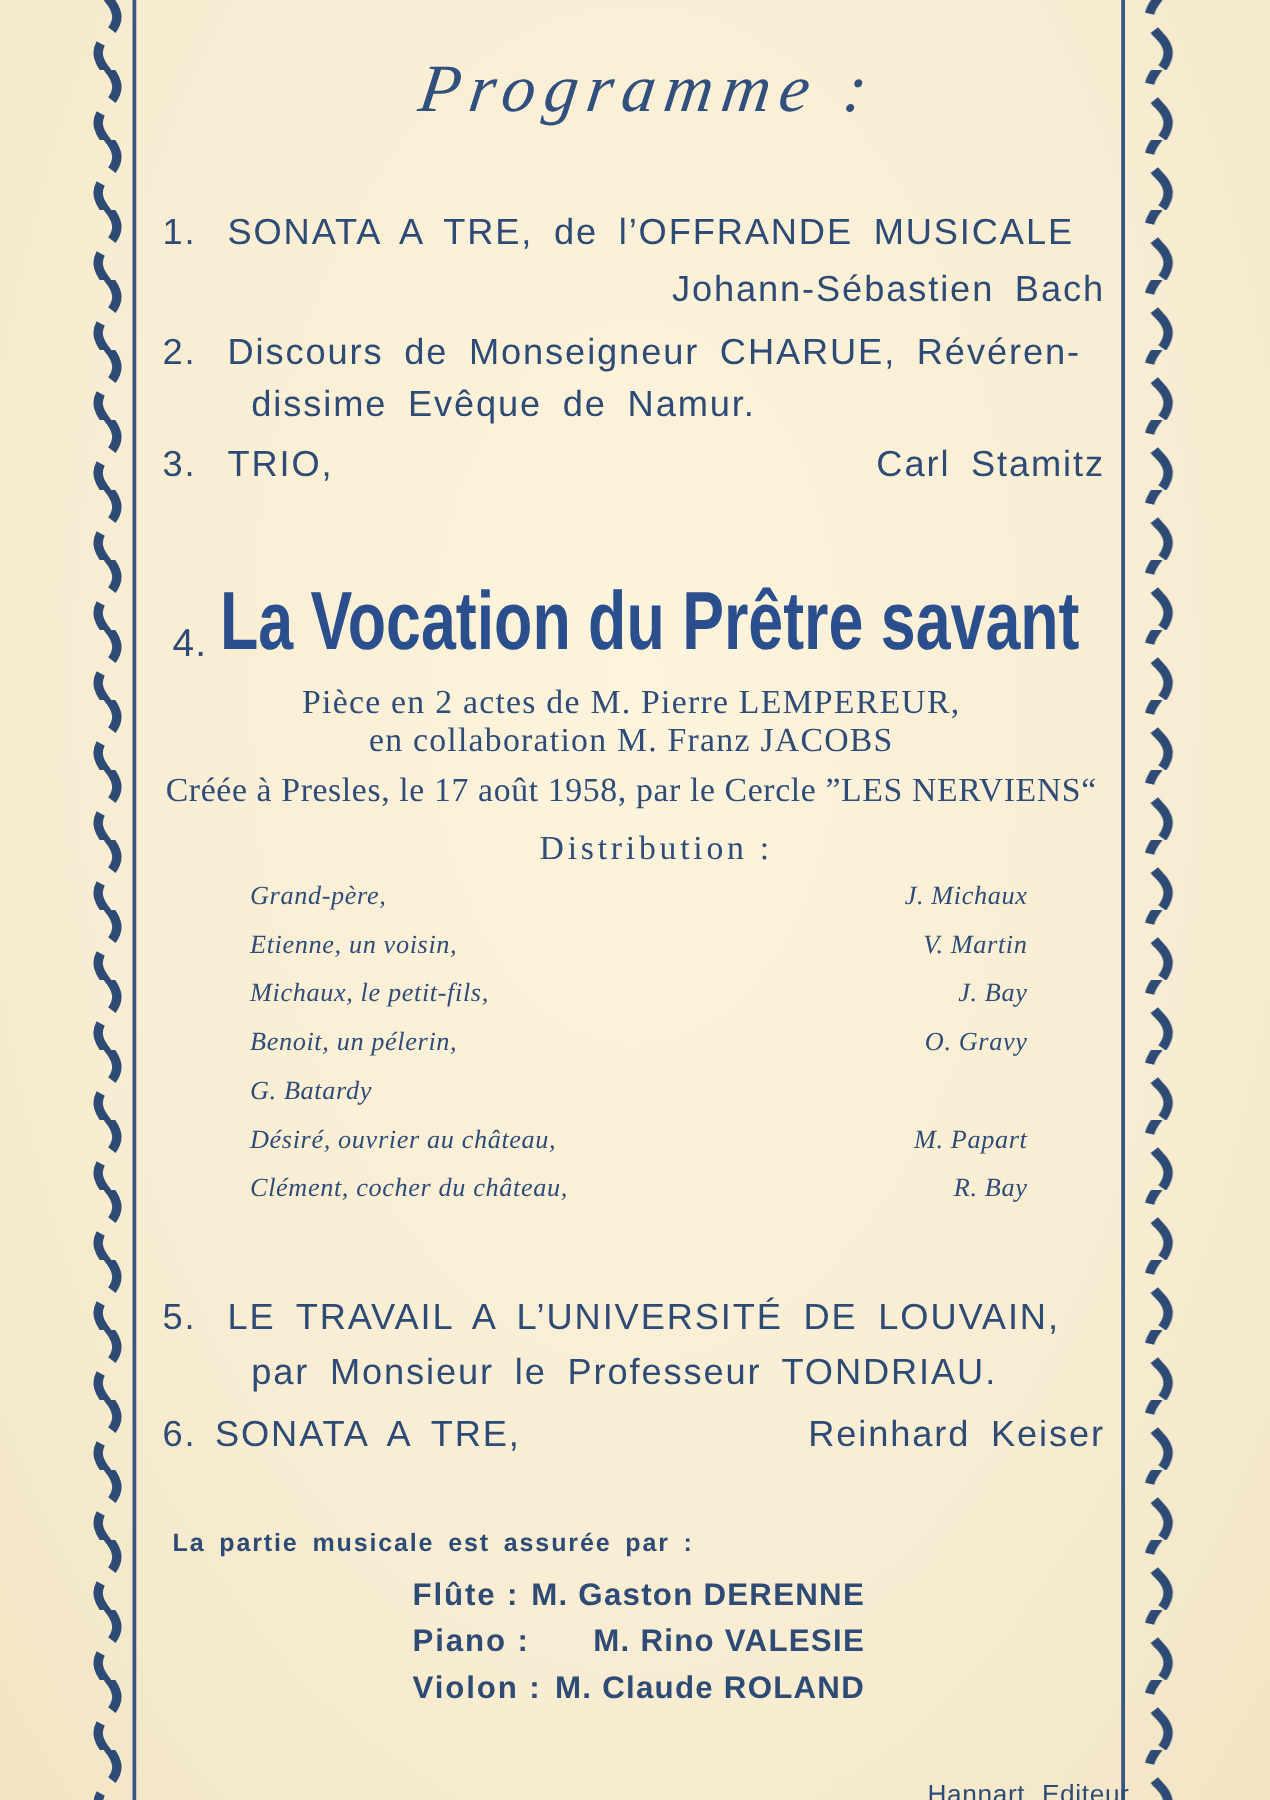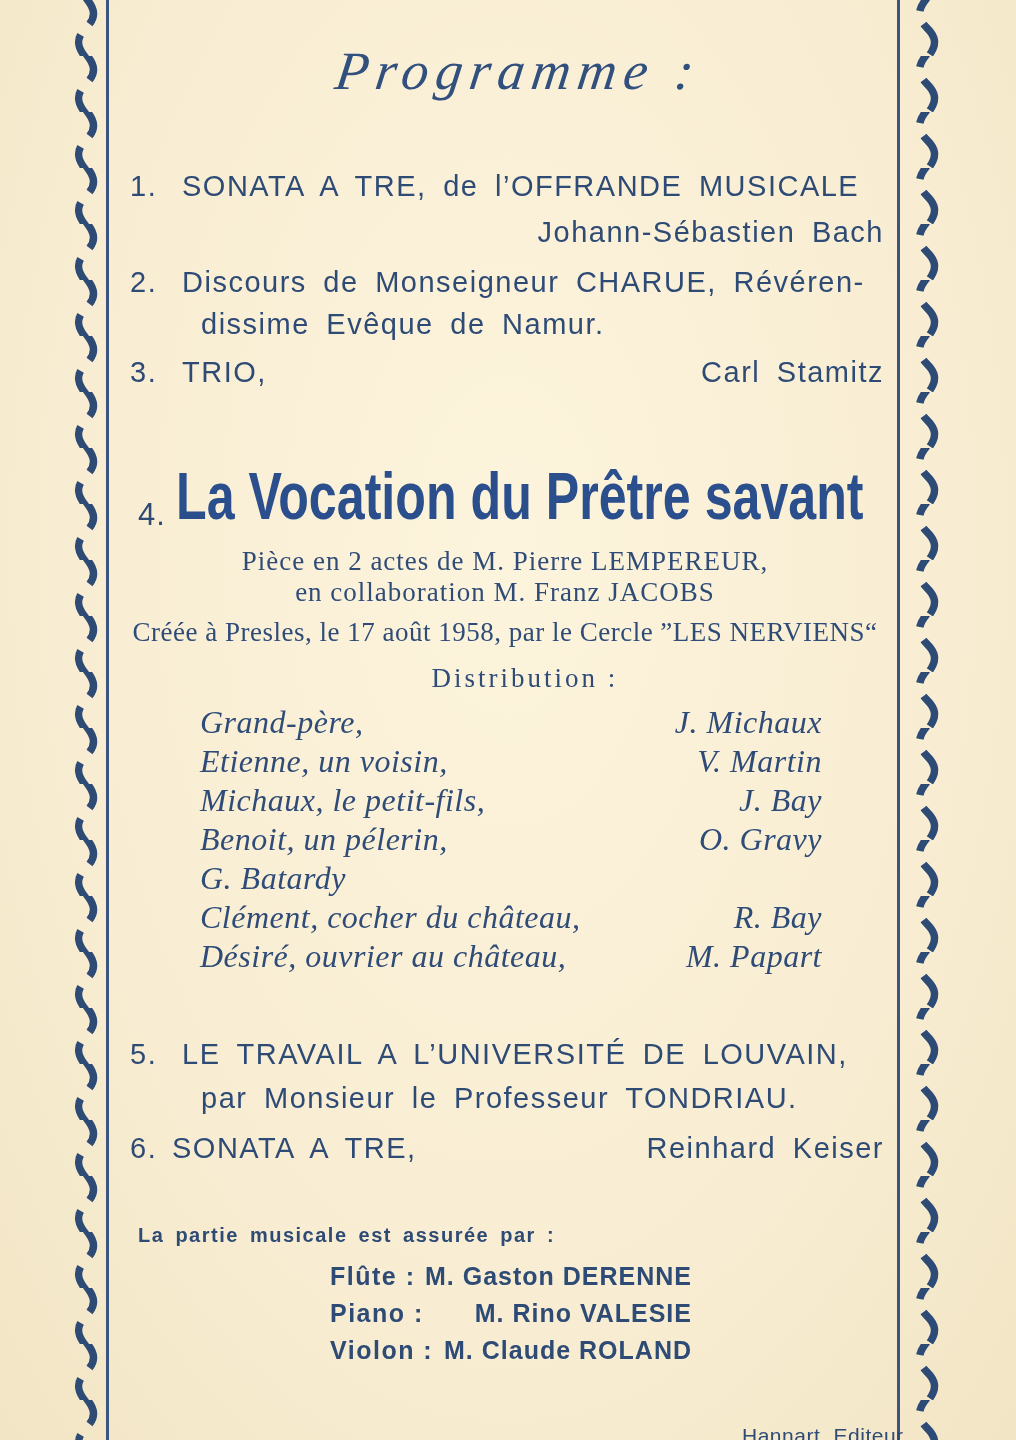--- a/index.html
+++ b/index.html
@@ -44,21 +44,21 @@
   .serif{font-family:"Liberation Serif", serif;color:#2f4c78;}
   .centered{position:absolute;left:110px;width:790px;text-align:center;}
   .sub{font-size:27px;letter-spacing:1px;}
   .premiere{font-size:27px;letter-spacing:0.5px;}
   .distribution{font-size:27px;letter-spacing:3px;padding-left:20px;}
   
   .cast{position:absolute;left:200px;top:704px;width:622px;}
   .cast-row{display:flex;justify-content:space-between;height:39px;align-items:baseline;}
   .cast-row .role,.cast-row .actor{
     font-family:"Liberation Serif", serif;font-style:italic;
-    font-size:32px;letter-spacing:0.5px;color:#2f4c78;
+    font-size:21px;letter-spacing:0.5px;color:#2f4c78;
   }
   
   .music-intro{position:absolute;left:138px;top:1224px;font-size:20px;letter-spacing:1.5px;word-spacing:4px;font-weight:bold;}
   .music-rows{position:absolute;left:330px;top:1262px;width:362px;}
   .music-row{display:flex;justify-content:space-between;height:37px;align-items:baseline;}
   .music-row .label{font-size:25px;letter-spacing:1.5px;font-weight:bold;}
   .music-row .name{font-size:25px;letter-spacing:1px;font-weight:bold;text-align:right;}
   
   .credit{position:absolute;left:742px;top:1424px;font-size:21px;letter-spacing:0.5px;}
 </style>
@@ -130,26 +130,26 @@
       <span class="actor">J. Bay</span>
     </div>
     <div class="cast-row">
       <span class="role">Benoit, un pélerin,</span>
       <span class="actor">O. Gravy</span>
     </div>
     <div class="cast-row">
       <span class="actor">G. Batardy</span>
     </div>
     <div class="cast-row">
+      <span class="role">Désiré, ouvrier au château,</span>
+      <span class="actor">M. Papart</span>
+    </div>
+    <div class="cast-row">
       <span class="role">Clément, cocher du château,</span>
       <span class="actor">R. Bay</span>
-    </div>
-    <div class="cast-row">
-      <span class="role">Désiré, ouvrier au château,</span>
-      <span class="actor">M. Papart</span>
     </div>
   </div>
 
   <div class="item sans" style="top:1038px">
     <span class="num">5.</span>
     <span>LE TRAVAIL A L’UNIVERSITÉ DE LOUVAIN,</span>
   </div>
   <div class="indent2 sans" style="top:1082px">par Monsieur le Professeur TONDRIAU.</div>
 
   <div class="item sans between" style="top:1132px">

